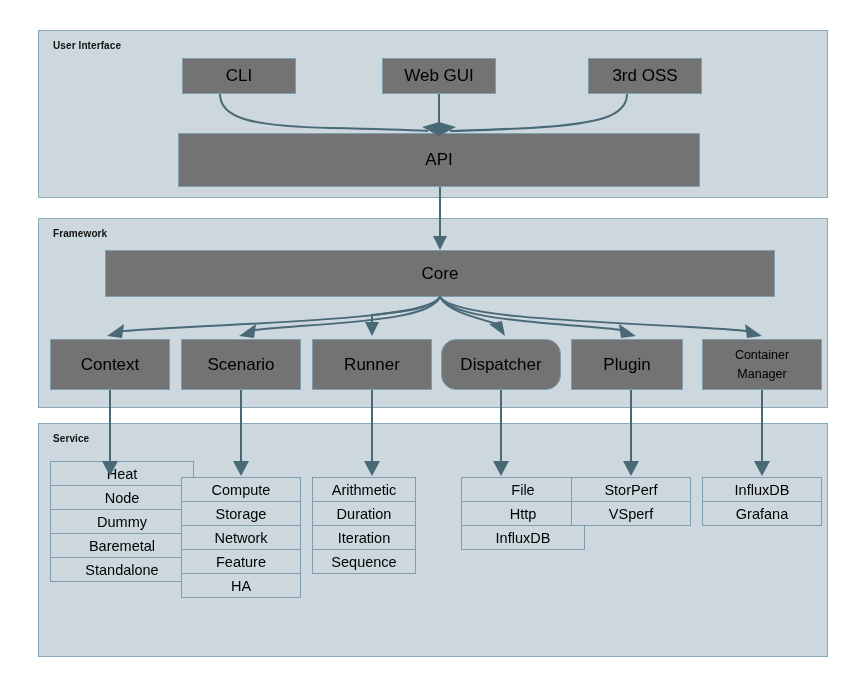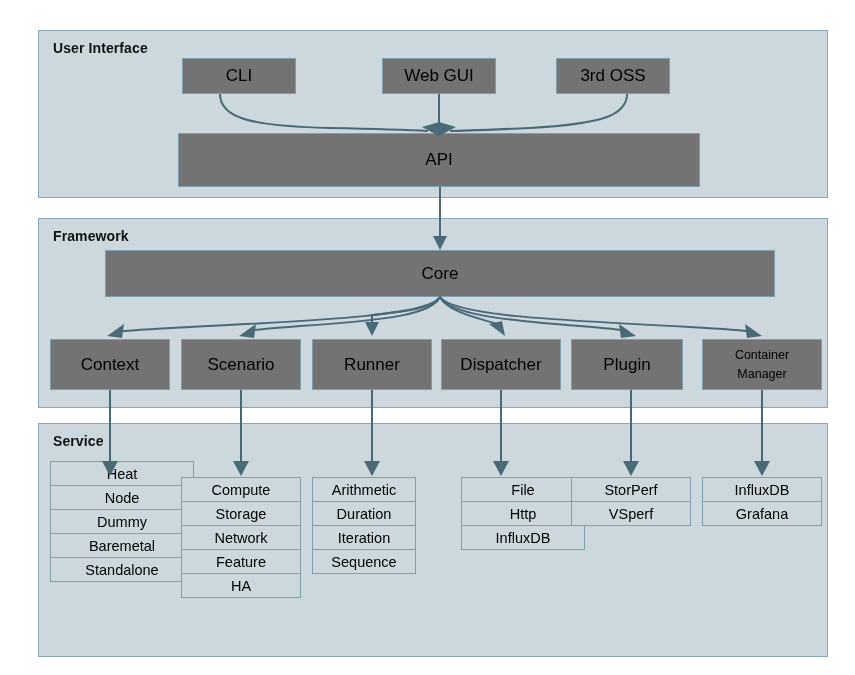--- a/index.html
+++ b/index.html
@@ -23,21 +23,21 @@
   .panel {
     position: absolute;
     background: #ccd8dd;
     border: 1px solid #8ba8b8;
     box-sizing: border-box;
   }
   .panel-title {
     position: absolute;
     left: 14px;
     top: 9px;
-    font-size: 14px;
+    font-size: 10px;
     font-weight: bold;
     color: #111111;
     letter-spacing: 0.1px;
   }
   .node {
     position: absolute;
     background: #737373;
     border: 1px solid #7f9fb0;
     box-sizing: border-box;
     display: flex;
@@ -96,21 +96,21 @@
   </div>
 
   <div class="node" style="left:182px; top:58px; width:114px; height:36px;">
     <span>CLI</span>
   </div>
 
   <div class="node" style="left:382px; top:58px; width:114px; height:36px;">
     <span>Web GUI</span>
   </div>
 
-  <div class="node" style="left:556px; top:58px; width:114px; height:36px;">
+  <div class="node" style="left:588px; top:58px; width:114px; height:36px;">
     <span>3rd OSS</span>
   </div>
 
   <div class="node" style="left:178px; top:133px; width:522px; height:54px;">
     <span>API</span>
   </div>
 
   <div class="panel" style="left:38px; top:218px; width:790px; height:190px;">
     <div class="panel-title">Framework</div>
   </div>
@@ -124,21 +124,21 @@
   </div>
 
   <div class="node" style="left:181px; top:339px; width:120px; height:51px;">
     <span>Scenario</span>
   </div>
 
   <div class="node" style="left:312px; top:339px; width:120px; height:51px;">
     <span>Runner</span>
   </div>
 
-  <div class="node" style="left:441px; top:339px; width:120px; height:51px;">
+  <div class="node" style="left:441px; top:339px; width:120px; height:51px;border-radius:15px;">
     <span>Dispatcher</span>
   </div>
 
   <div class="node" style="left:571px; top:339px; width:112px; height:51px;">
     <span>Plugin</span>
   </div>
 
   <div class="node small" style="left:702px; top:339px; width:120px; height:51px;">
     <span>Container</span>
     <span>Manager</span>

